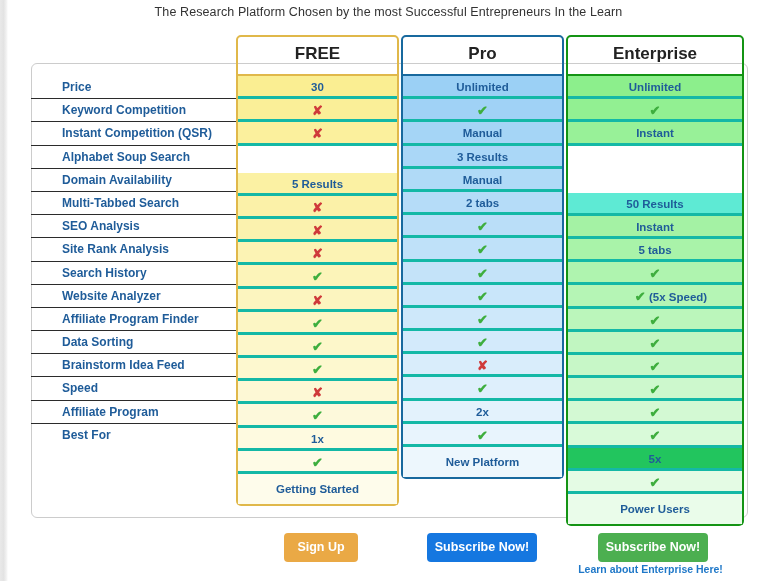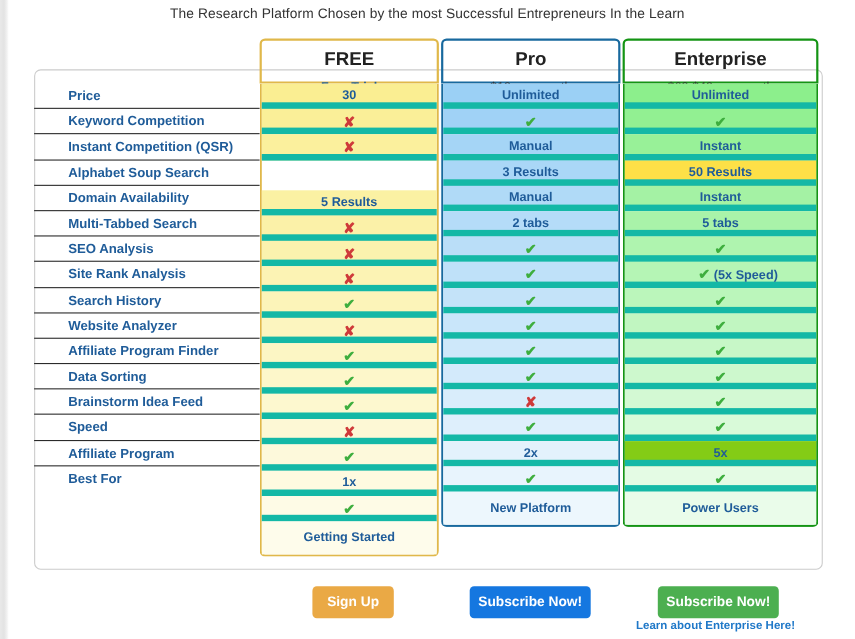--- a/index.html
+++ b/index.html
@@ -103,21 +103,21 @@
   .plan-price.dark { color: #2b2b2b; font-weight: normal; }
   .strike { text-decoration: line-through; }
 
   .cell {
     height: 23.2px;
     line-height: 23.2px;
     font-size: 11.5px;
     font-weight: bold;
     color: #1f5c99;
     text-align: center;
-    border-bottom: 6px solid #14b8a6;
+    border-bottom: 3px solid #14b8a6;
     box-sizing: border-box;
     white-space: nowrap;
   }
   .cell.last { border-bottom: none; height: 30px; line-height: 30px; }
   .check { color: #3eae3e; font-size: 13px; font-weight: bold; }
   .cross { color: #cf3a3a; font-size: 13px; font-weight: bold; }
   .note { color: #1f5c99; font-size: 11.5px; font-weight: bold; }
   .free { border-color: #e0b84a; }
   .pro { border-color: #18699e; }
   .ent { border-color: #149414; }
@@ -241,32 +241,32 @@
           <div class="plan-name">Enterprise</div>
           <div class="plan-price dark">
             <span class="strike">$69</span>
             <span>$49 per month</span>
           </div>
         </div>
         <div class="plan ent" id="col-ent">
             <div class="cell" style="background: rgb(140, 239, 140);">Unlimited</div>
             <div class="cell" style="background: rgb(146, 240, 146);"><span class="check">✔</span></div>
             <div class="cell" style="background: rgb(152, 241, 152);">Instant</div>
-            <div class="cell" style="background: #fde047;">50 Results</div>
+            <div class="cell" style="background: #5eead4; margin-top: 47px;">50 Results</div>
             <div class="cell" style="background: rgb(164, 242, 164);">Instant</div>
             <div class="cell" style="background: rgb(169, 243, 169);">5 tabs</div>
             <div class="cell" style="background: rgb(175, 244, 175);"><span class="check">✔</span></div>
             <div class="cell" style="background: rgb(181, 245, 181); padding-left: 32px;"><span class="check">✔</span> <span class="note">(5x Speed)</span></div>
             <div class="cell" style="background: rgb(187, 246, 187);"><span class="check">✔</span></div>
             <div class="cell" style="background: rgb(193, 246, 193);"><span class="check">✔</span></div>
             <div class="cell" style="background: rgb(199, 247, 199);"><span class="check">✔</span></div>
             <div class="cell" style="background: rgb(205, 248, 205);"><span class="check">✔</span></div>
             <div class="cell" style="background: rgb(211, 249, 211);"><span class="check">✔</span></div>
             <div class="cell" style="background: rgb(217, 250, 217);"><span class="check">✔</span></div>
-            <div class="cell" style="background: #84cc16;">5x</div>
+            <div class="cell" style="background: #22c55e;">5x</div>
             <div class="cell" style="background: rgb(228, 251, 228);"><span class="check">✔</span></div>
             <div class="cell last" style="background: rgb(234, 252, 234);">Power Users</div>
           </div>
       </div>
     </div>
   </div>
 
   <div class="btn-row">
     <button class="btn btn-signup">Sign Up</button>
     <button class="btn btn-pro">Subscribe Now!</button>

